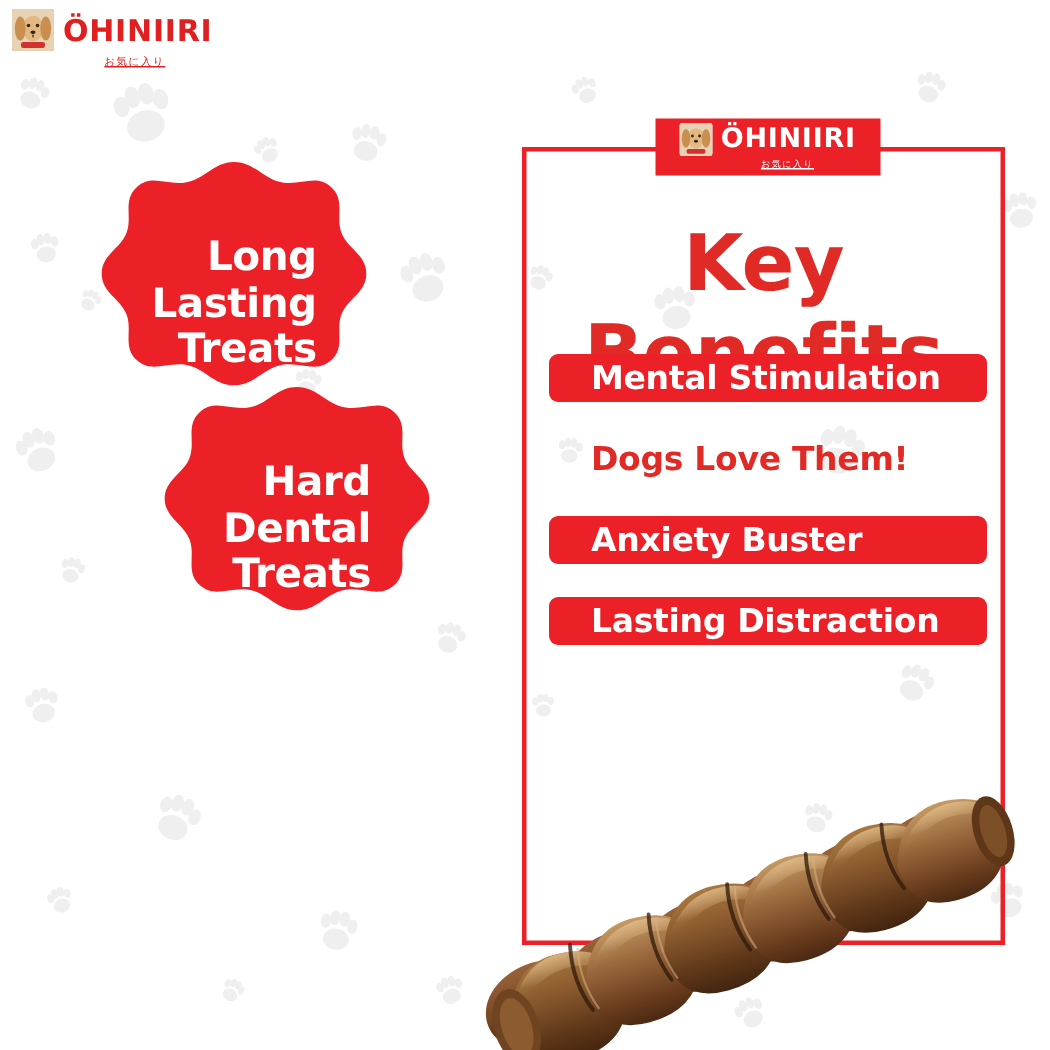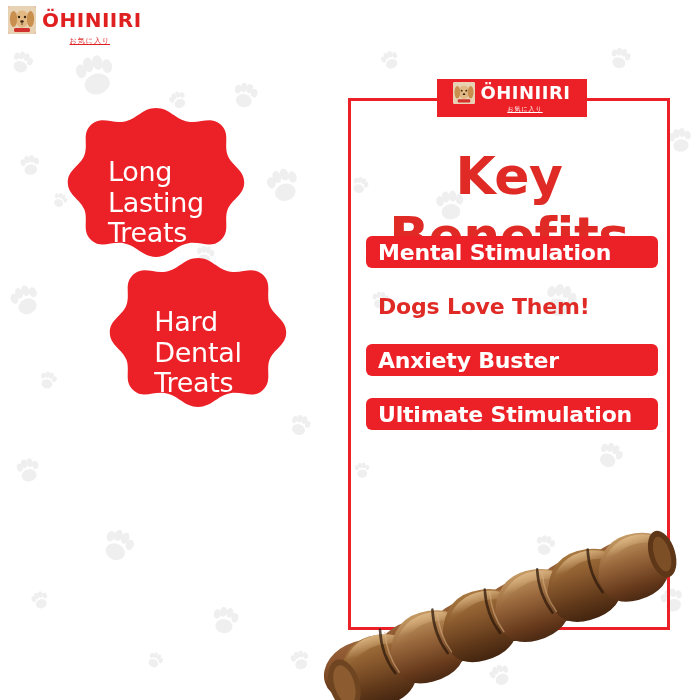--- a/index.html
+++ b/index.html
@@ -91,24 +91,24 @@
   }
   .badge-text {
     position: absolute;
     inset: 0;
     display: flex;
     flex-direction: column;
     align-items: center;
     justify-content: center;
     color: #ffffff;
     font-family: "DejaVu Sans", sans-serif;
-    font-weight: normal;
+    font-weight: bold;
     font-size: 27px;
     line-height: 1.13;
-    text-align: left;
+    text-align: right;
     white-space: pre-line;
     letter-spacing: -0.3px;
   }
   #badge-0 { left: 58px;  top: 0px; }
   #badge-1 { left: 100px;  top: 150px; }
   #badge-2 { left: 58px;  top: 300px; }
 
   
   #benefits-frame {
     position: absolute;
@@ -174,21 +174,21 @@
     position: absolute;
     left: 366px;
     top: 236px;
     width: 292px;
     z-index: 15;
   }
   .benefit-item {
     height: 32px;
     display: flex;
     align-items: center;
-    padding-left: 12px;
+    padding-left: 28px;
     margin-bottom: 22px;
     font-family: "DejaVu Sans", sans-serif;
     font-size: 22px;
     font-weight: bold;
     letter-spacing: -0.2px;
   }
   .benefit-item.highlight {
     background: #ec2127;
     color: #ffffff;
     border-radius: 6px;
@@ -324,21 +324,21 @@
   </div>
   <div class="logo-sub">お気に入り</div>
 </div>
 
 <div id="benefits-title">Key Benefits</div>
 
 <div id="benefits-list">
   <div class="benefit-item highlight">Mental  Stimulation</div>
   <div class="benefit-item plain">Dogs Love Them!</div>
   <div class="benefit-item highlight">Anxiety Buster</div>
-  <div class="benefit-item highlight">Ultimate Stimulation</div>
+  <div class="benefit-item highlight">Lasting Distraction</div>
 </div>
 
 <div id="product-photo">
   <svg viewBox="0 0 400 180" xmlns="http://www.w3.org/2000/svg">
     <defs>
       <linearGradient id="strandA" x1="0" y1="0" x2="0" y2="1">
         <stop offset="0%" stop-color="#a8783f"></stop>
         <stop offset="35%" stop-color="#8a5a2e"></stop>
         <stop offset="75%" stop-color="#5d3618"></stop>
         <stop offset="100%" stop-color="#42240f"></stop>

